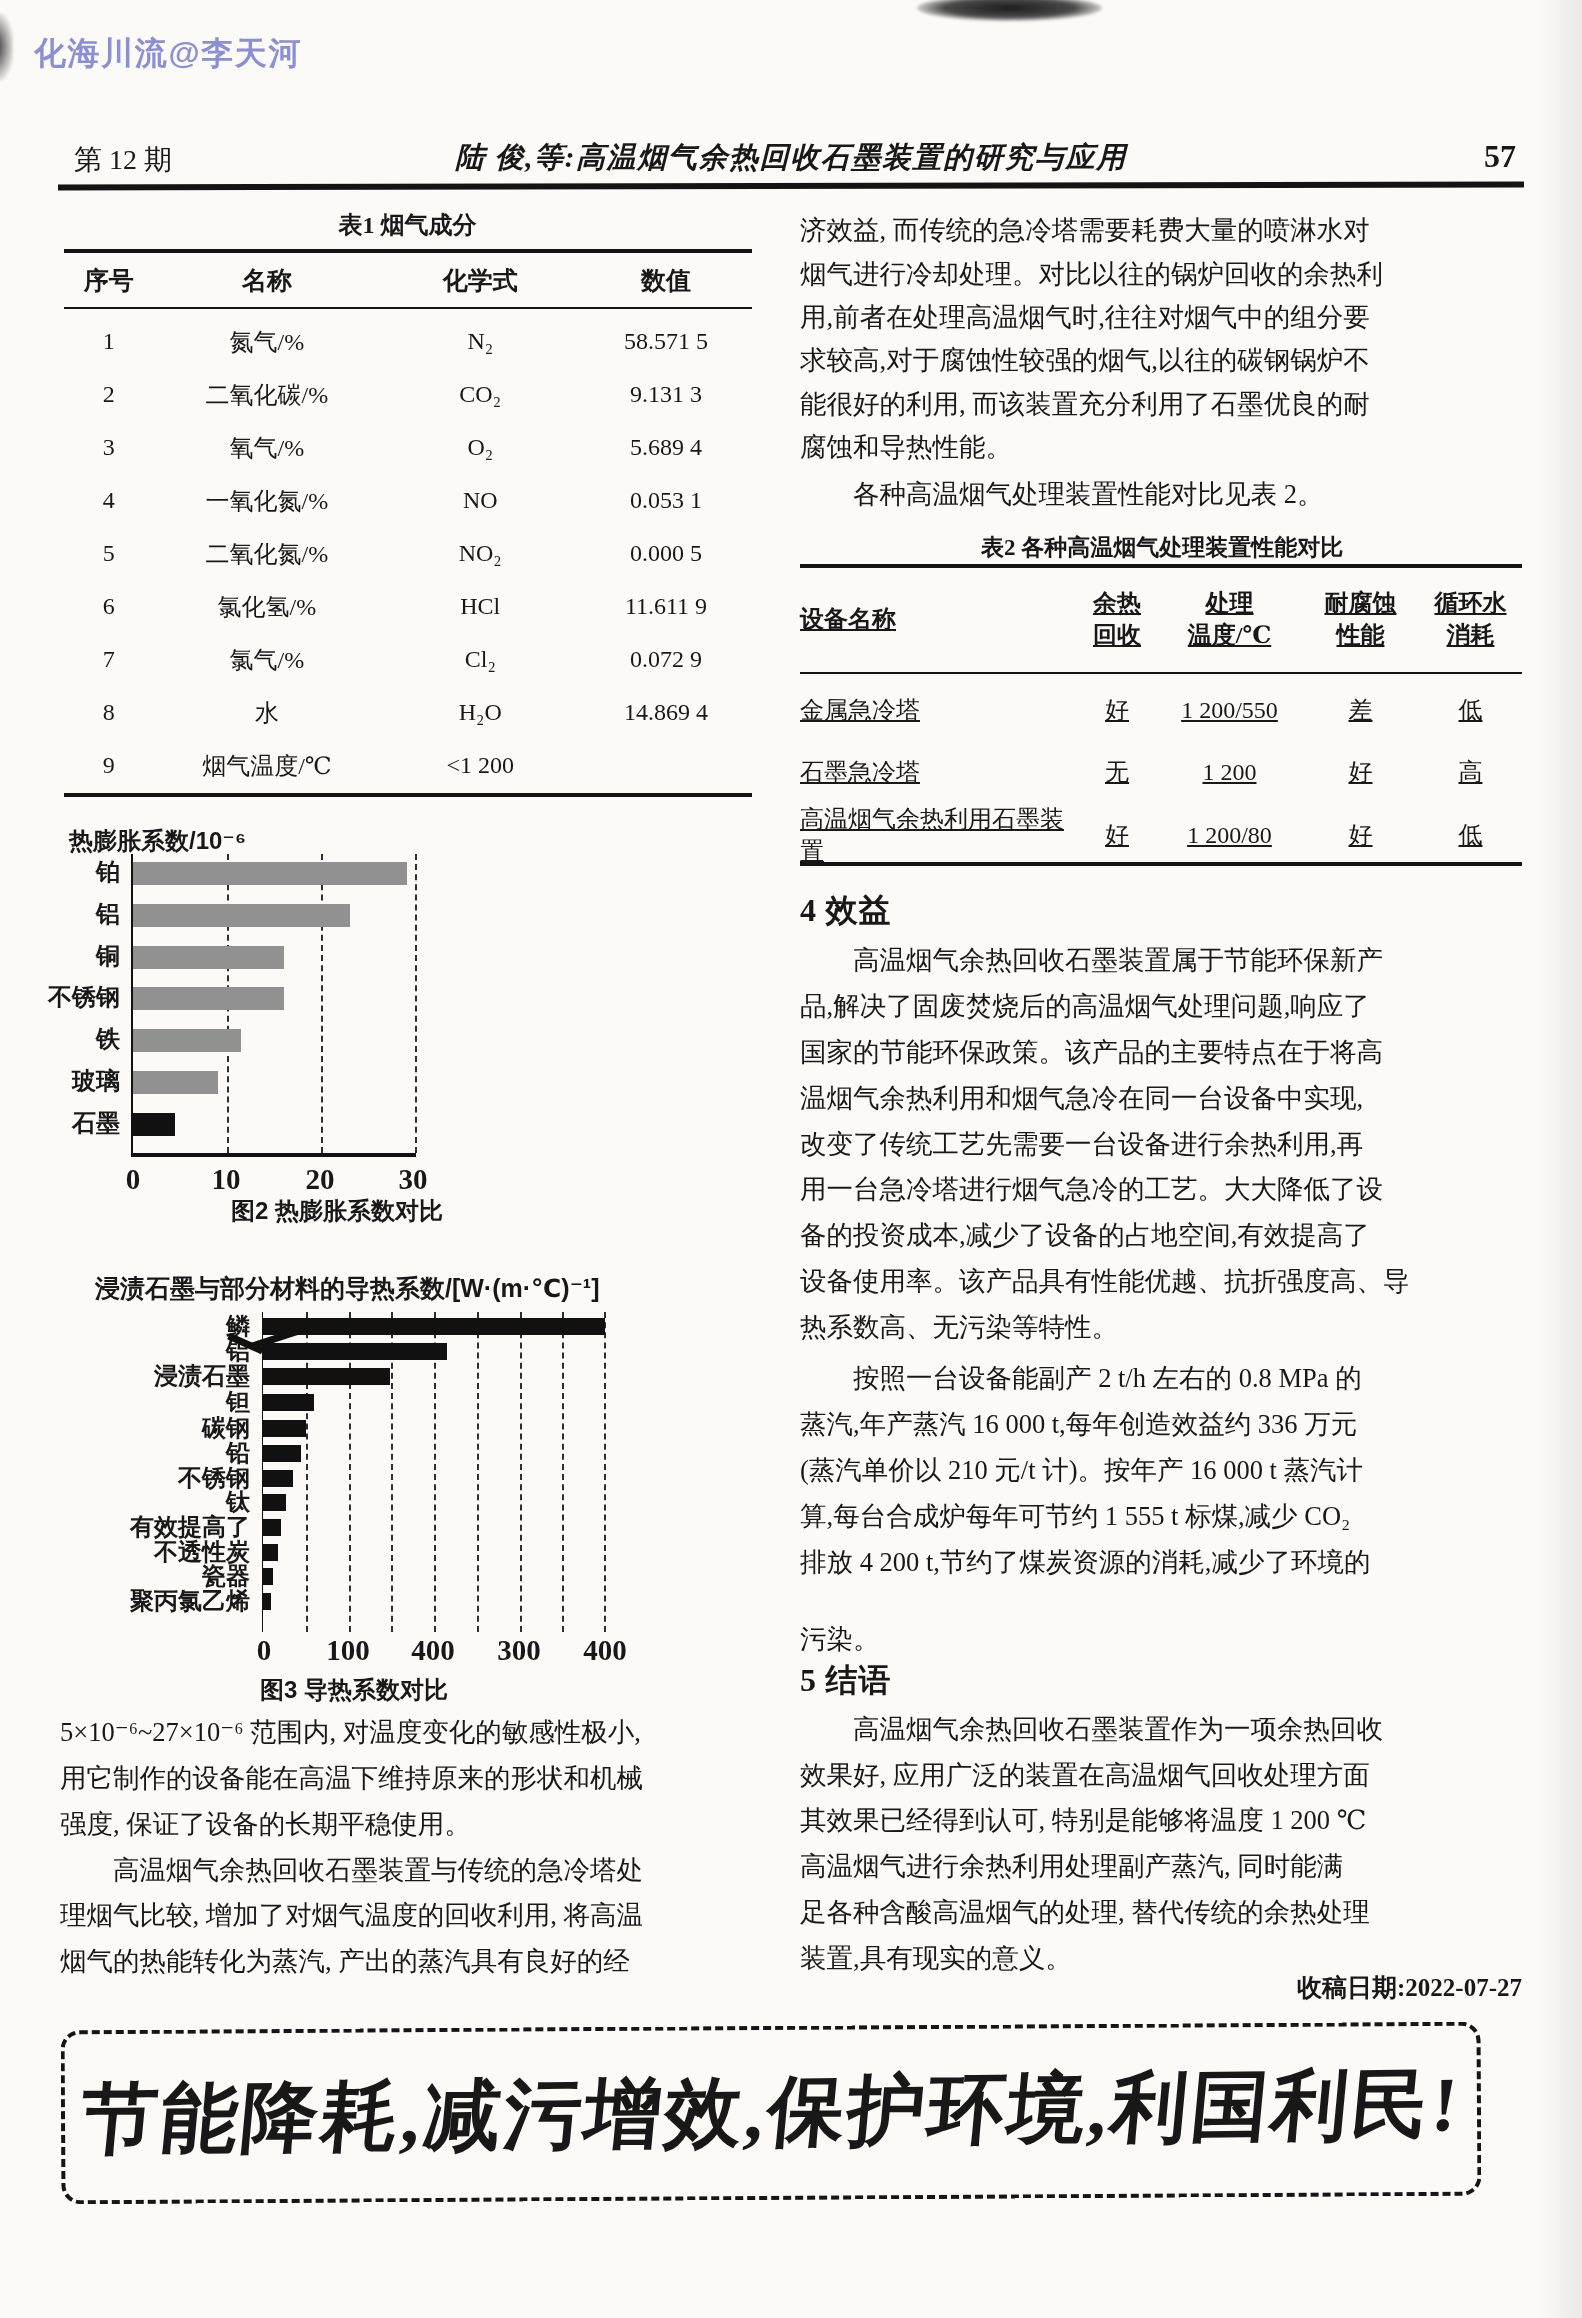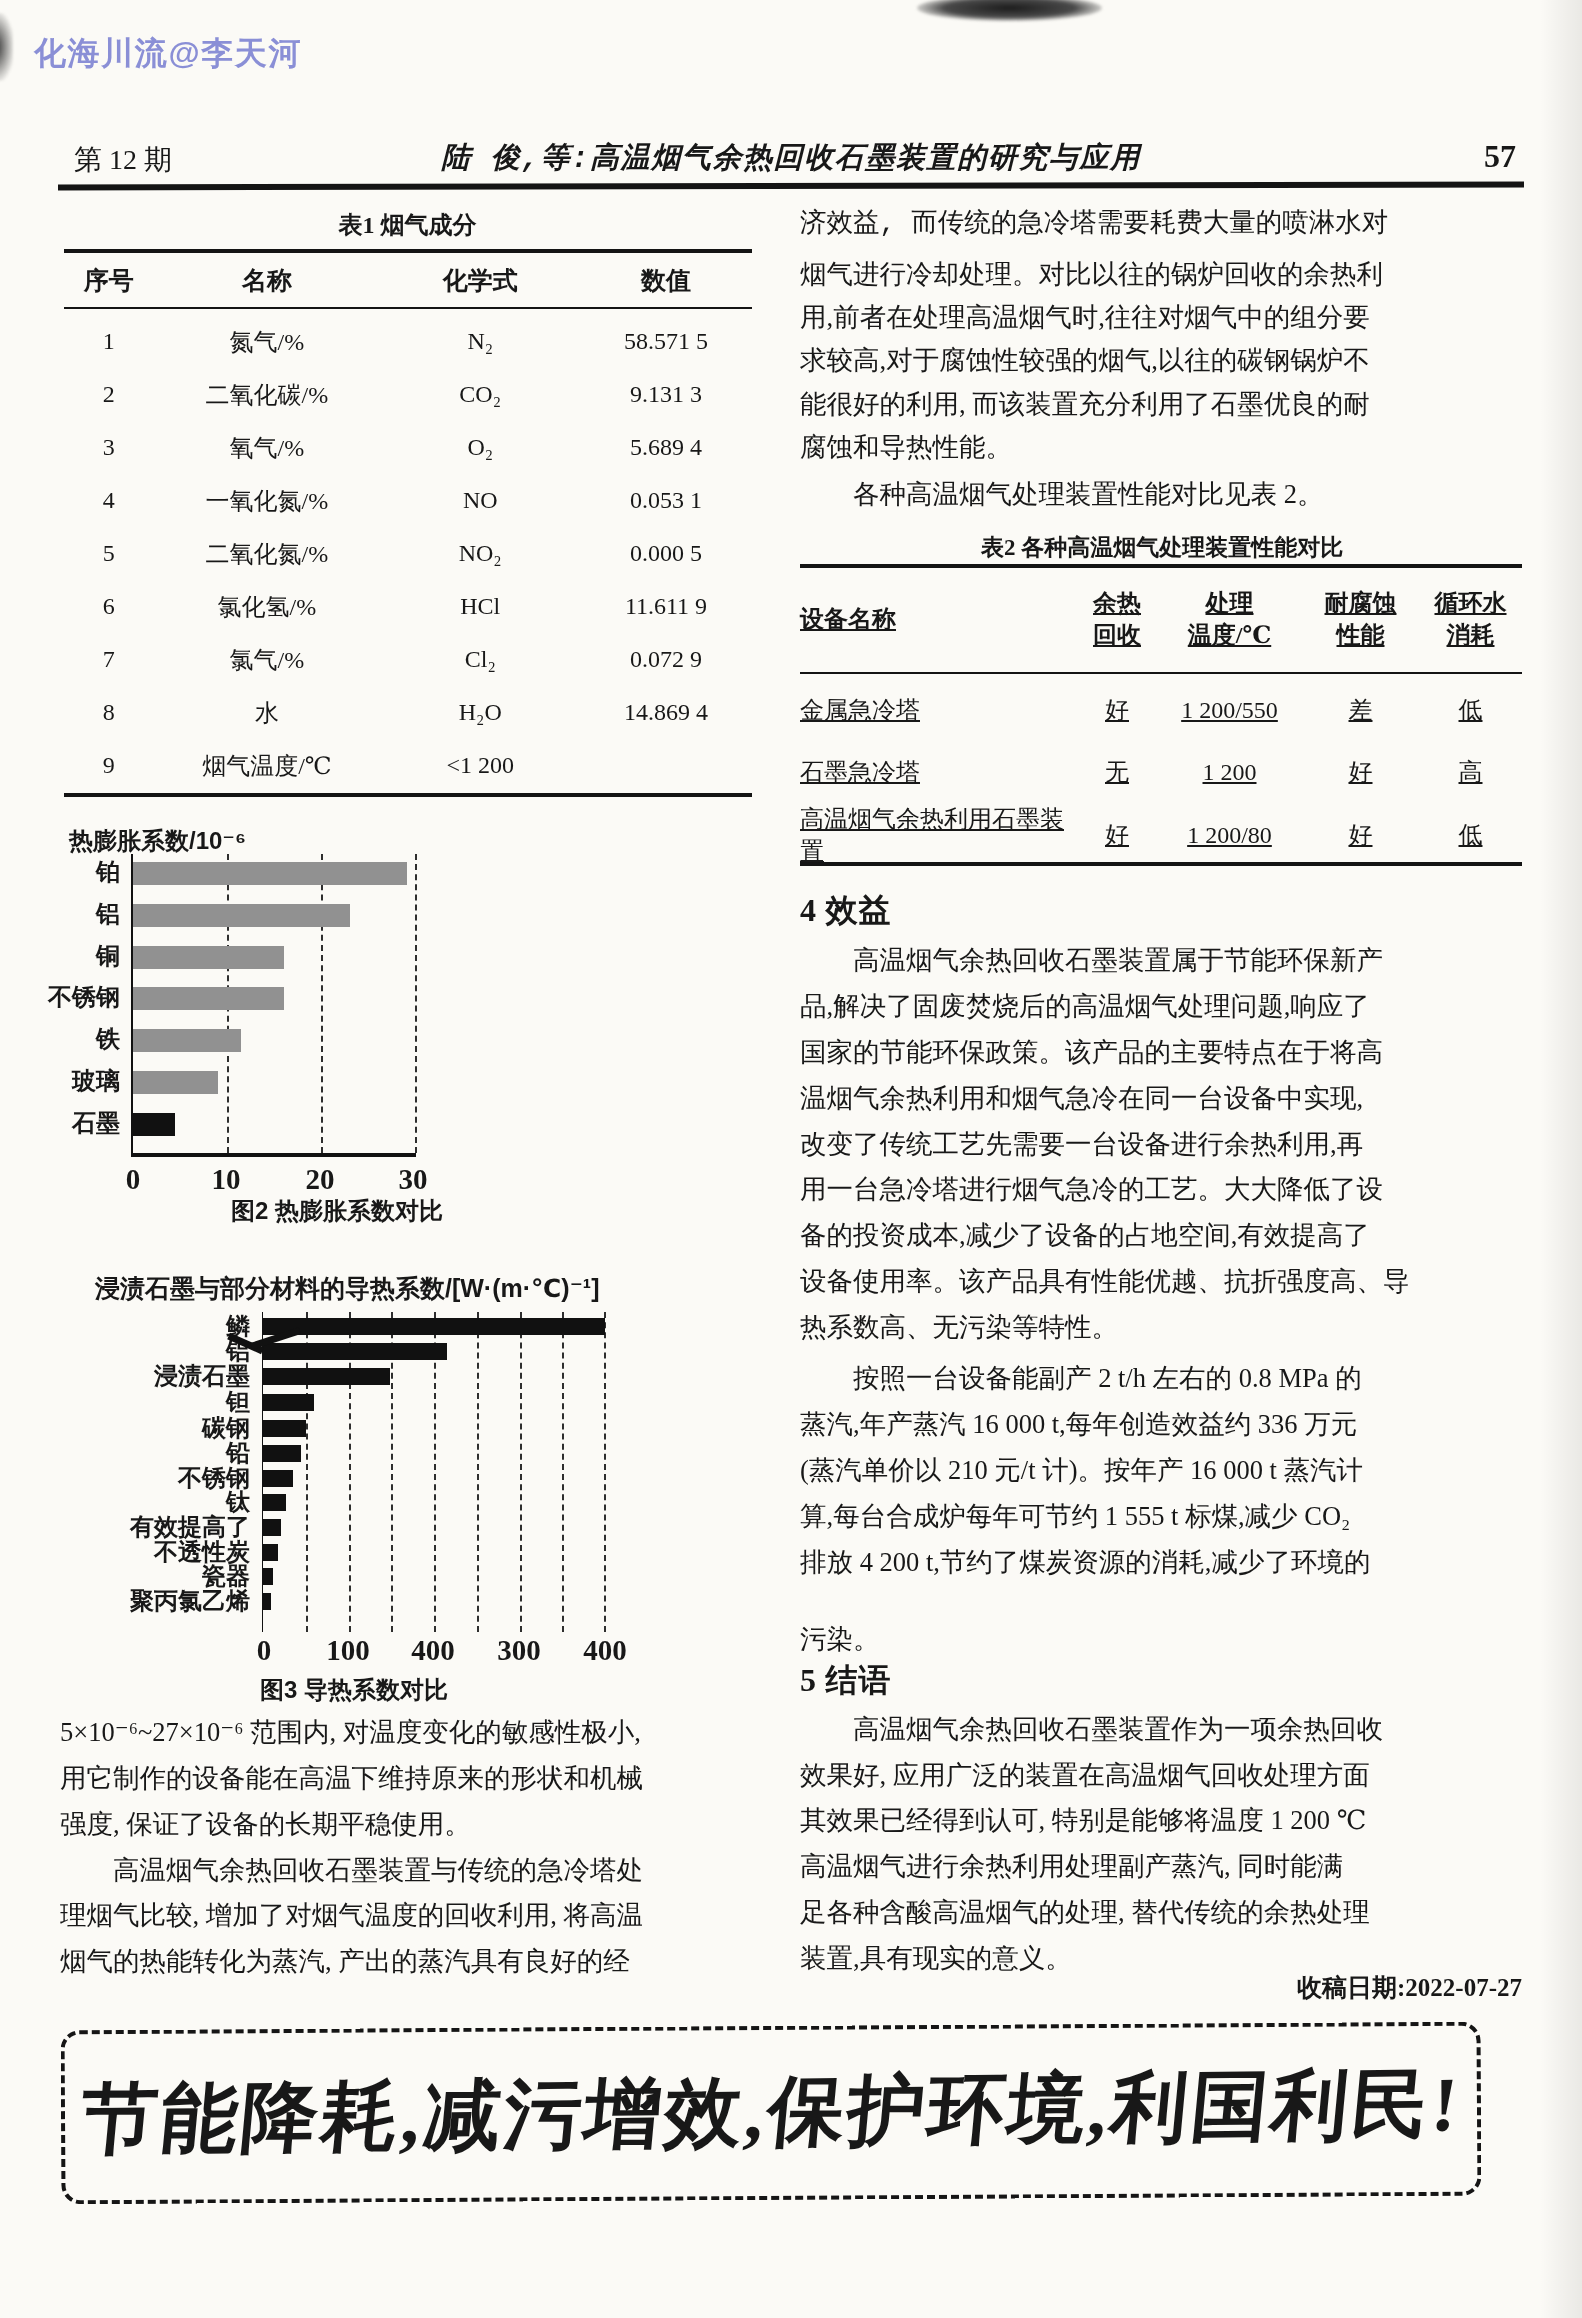--- a/index.html
+++ b/index.html
@@ -7,21 +7,21 @@
         font-family:"Liberation Serif","DejaVu Serif",serif;color:#181818;}
   .abs{position:absolute;}
   .hline{position:absolute;background:#141414;}
   .sans{font-family:"Liberation Sans","DejaVu Sans",sans-serif;}
   .center{text-align:center;}
   
   .watermark{position:absolute;left:34px;top:32px;font-size:32px;font-weight:bold;
              color:#8a8fd6;letter-spacing:1.6px;font-family:"Liberation Sans",sans-serif;}
   .hdr-issue{position:absolute;left:74px;top:141px;font-size:28px;}
   .hdr-title{position:absolute;left:0;right:0;top:138px;text-align:center;font-size:29px;
-             font-style:italic;font-weight:600;letter-spacing:1.6px;font-family:Liberation Mono, monospace;}
+             font-style:italic;font-weight:600;letter-spacing:1.6px;}
   .hdr-page{position:absolute;right:66px;top:138px;font-size:32px;font-weight:bold;}
   
   .t1-caption{position:absolute;left:60px;width:695px;top:209px;font-size:24px;font-weight:bold;}
   .t1-grid{display:grid;grid-template-columns:13% 33% 29% 25%;align-items:center;}
   .t1-head{position:absolute;left:64px;top:259px;width:688px;height:42px;font-size:25px;font-weight:bold;}
   .t1-rows{position:absolute;left:64px;top:315px;width:688px;}
   .t1-row{height:53px;font-size:24px;}
   .t1-cell{text-align:center;}
   
   .plot{position:absolute;}
@@ -258,21 +258,21 @@
   <span class="xtick" style="left:605px;top:1634px;">400</span>
   <div class="fig-caption sans center" style="left:113px;top:1674px;width:482px;">图3  导热系数对比</div>
 
   <div class="col-line" style="left:60px;top:1714px;">5×10⁻⁶~27×10⁻⁶ 范围内, 对温度变化的敏感性极小,</div>
   <div class="col-line" style="left:60px;top:1760px;">用它制作的设备能在高温下维持原来的形状和机械</div>
   <div class="col-line" style="left:60px;top:1806px;">强度, 保证了设备的长期平稳使用。</div>
   <div class="col-line indent" style="left:60px;top:1852px;">高温烟气余热回收石墨装置与传统的急冷塔处</div>
   <div class="col-line" style="left:60px;top:1897px;">理烟气比较, 增加了对烟气温度的回收利用, 将高温</div>
   <div class="col-line" style="left:60px;top:1943px;">烟气的热能转化为蒸汽, 产出的蒸汽具有良好的经</div>
 
-  <div class="col-line" style="left:800px;top:204px;font-family:Liberation Mono, monospace;">济效益, 而传统的急冷塔需要耗费大量的喷淋水对</div>
+  <div class="col-line" style="left:800px;top:212px;">济效益, 而传统的急冷塔需要耗费大量的喷淋水对</div>
   <div class="col-line" style="left:800px;top:256px;">烟气进行冷却处理。对比以往的锅炉回收的余热利</div>
   <div class="col-line" style="left:800px;top:299px;">用,前者在处理高温烟气时,往往对烟气中的组分要</div>
   <div class="col-line" style="left:800px;top:342px;">求较高,对于腐蚀性较强的烟气,以往的碳钢锅炉不</div>
   <div class="col-line" style="left:800px;top:386px;">能很好的利用, 而该装置充分利用了石墨优良的耐</div>
   <div class="col-line" style="left:800px;top:429px;">腐蚀和导热性能。</div>
   <div class="col-line indent" style="left:800px;top:476px;">各种高温烟气处理装置性能对比见表 2。</div>
 
   <div class="t2-caption center">表2  各种高温烟气处理装置性能对比</div>
   <div class="hline" style="left:800px;top:564px;width:722px;height:4px;"></div>
   <div class="t2-head t2-grid">

